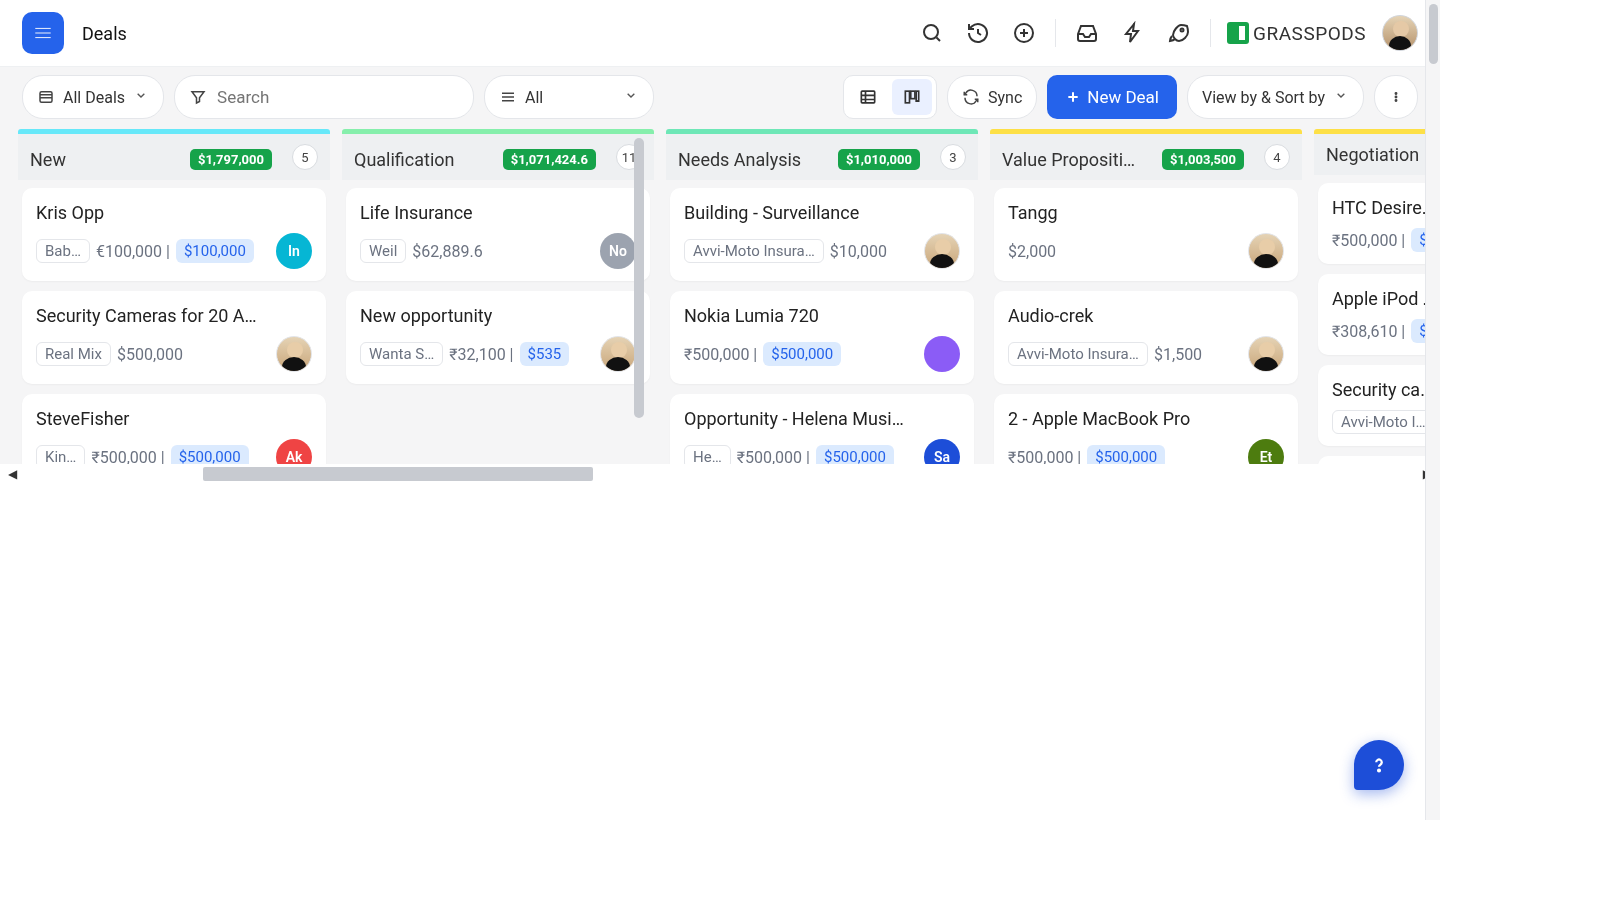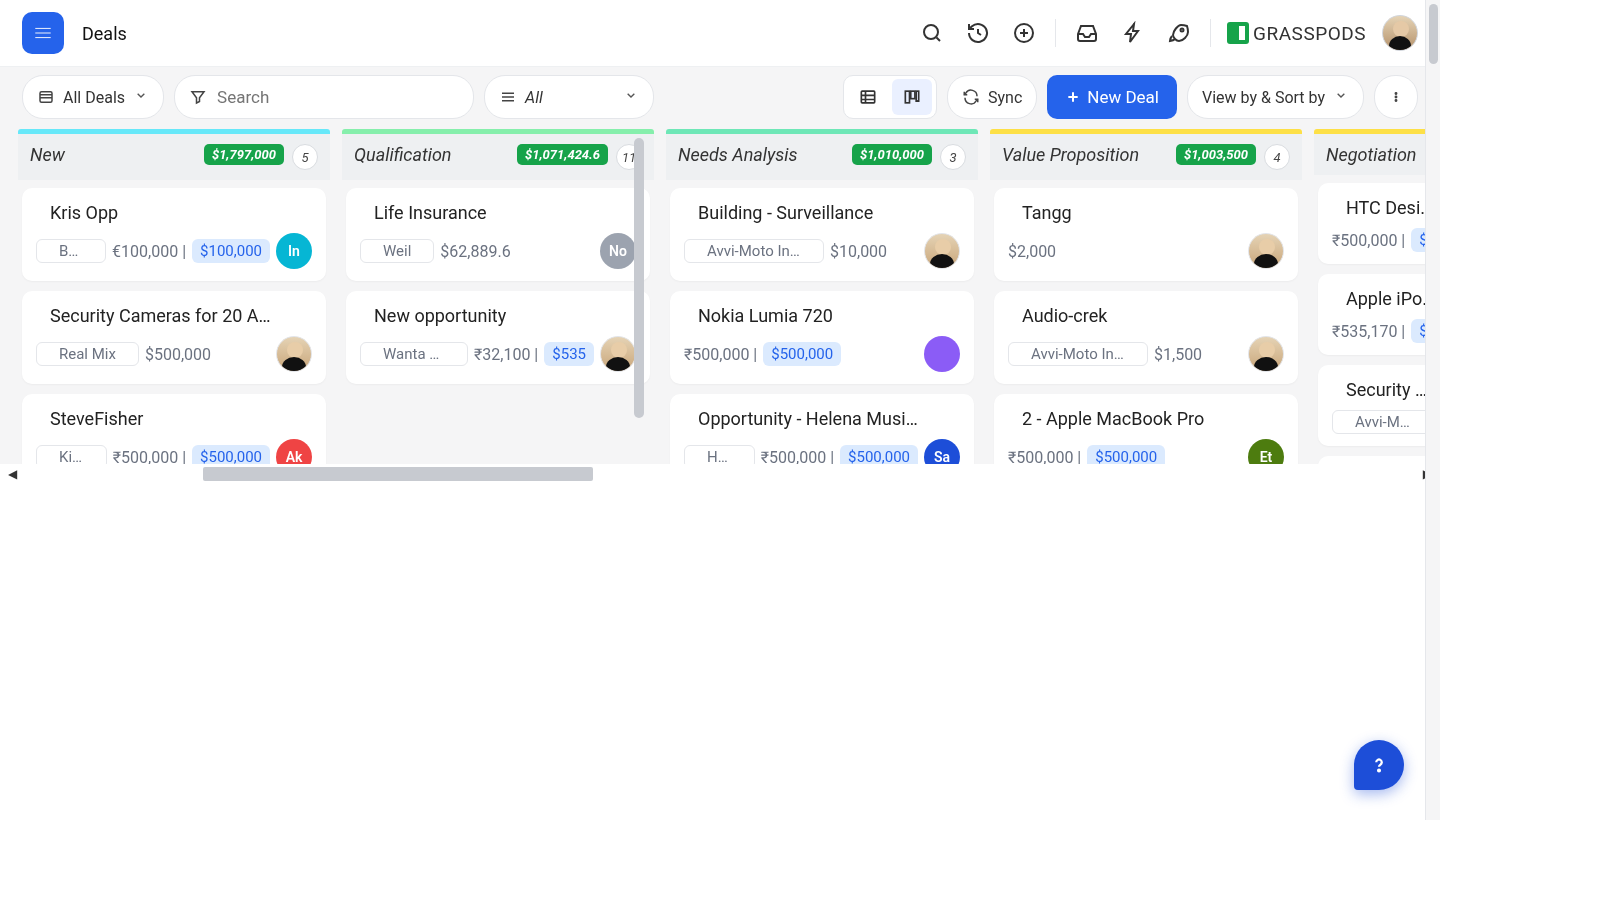--- a/index.html
+++ b/index.html
@@ -29,51 +29,51 @@
 .user-avatar::before { content:""; position:absolute; top:5px; left:10px; width:16px; height:16px; background:#e5c9a6; border-radius:50%; }
 
 .rule { height:1px; background:#eef0f2; }
 
 
 .toolbar { height:60px; display:flex; align-items:center; gap:10px; padding:0 22px; background:#f5f5f6; }
 .pill { background:#fff; border:1px solid #e4e6ea; border-radius:21px; height:44px; display:flex; align-items:center; padding:0 14px; font-size:16px; color:#333; gap:8px; cursor:pointer; }
 .pill svg { width:18px; height:18px; stroke:#444; fill:none; stroke-width:2; }
 .search-pill { width:300px; gap:10px; }
 .search-pill input { border:none; outline:none; font-size:17px; flex:1; background:transparent; color:#555; }
-.filter-pill { width:170px; justify-content:flex-start; position:relative;font-style:italic; }
+.filter-pill { width:170px; justify-content:flex-start; position:relative; }
 .filter-pill .chev { margin-left:auto; }
 
 .toolbar-spacer { flex:1; }
 .view-toggle { background:#fff; border:1px solid #e4e6ea; border-radius:10px; height:44px; display:flex; align-items:center; padding:4px; gap:4px; }
 .vt-btn { width:40px; height:36px; display:flex; align-items:center; justify-content:center; border-radius:6px; cursor:pointer; }
 .vt-btn.active { background:#eaf0ff; }
 .vt-btn svg { width:20px; height:20px; stroke:#333; fill:none; stroke-width:2; }
 
 .primary-btn { background:#2563eb; color:#fff; border:none; height:44px; padding:0 18px; border-radius:10px; font-size:17px; display:flex; align-items:center; gap:6px; cursor:pointer; }
 .primary-btn svg { width:16px; height:16px; stroke:#fff; fill:none; stroke-width:3; }
 
 .more-btn { width:44px; justify-content:center; }
 
 
 .board-wrap { flex:1; overflow-x:auto; overflow-y:hidden; padding:0 0 0 18px; background:#f5f5f6; }
 .board { display:flex; gap:12px; height:100%; padding-top:2px; min-width:1700px; }
 .col { width:312px; flex:0 0 312px; display:flex; flex-direction:column; }
 .col-top-bar { height:5px; border-radius:3px 3px 0 0; }
 .c-cyan{background:#67e8f9;} .c-green{background:#86efac;} .c-teal{background:#6ee7b7;} .c-lime{background:#fde047;} .c-yellow{background:#fde047;}
-.col-head { background:#eef0f2; padding:10px 12px; display:flex; align-items:flex-start; gap:8px;font-style:italic; }
+.col-head { background:#eef0f2; padding:10px 12px; display:flex; align-items:flex-end; gap:20px; }
 .col-title { font-size:18px; color:#333; flex:1; white-space:nowrap; overflow:hidden; text-overflow:ellipsis; }
 .col-amount { background:#16a34a; color:#fff; font-size:13px; font-weight:700; padding:3px 8px; border-radius:5px; }
 .col-count { width:26px; height:26px; border-radius:50%; background:#fff; border:1px solid #d9dce0; display:flex; align-items:center; justify-content:center; font-size:13px; color:#444; }
 
 .col-body { flex:1; overflow:hidden; display:flex; flex-direction:column; gap:10px; padding:8px 4px 0; }
 
 .card { background:#fff; border-radius:10px; padding:14px 14px 12px; display:flex; flex-direction:column; gap:10px; box-shadow:0 1px 2px rgba(0,0,0,.04); cursor:pointer; }
-.card-title { font-size:18px; color:#222; white-space:nowrap; overflow:hidden; text-overflow:ellipsis;margin-left:14px; }
+.card-title { font-size:18px; color:#222; white-space:nowrap; overflow:hidden; text-overflow:ellipsis; }
 .card-row { display:flex; align-items:center; gap:6px; }
-.chip { border:1px solid #e4e6ea; color:#6b7280; font-size:15px; padding:2px 22px; border-radius:6px; white-space:nowrap; overflow:hidden; text-overflow:ellipsis; max-width:140px; }
+.chip { border:1px solid #e4e6ea; color:#6b7280; font-size:15px; padding:2px 8px; border-radius:6px; white-space:nowrap; overflow:hidden; text-overflow:ellipsis; max-width:140px; }
 .amt { color:#6b7280; font-size:16px; white-space:nowrap; }
 .amt-badge { background:#dbeafe; color:#2563eb; font-size:15px; padding:3px 8px; border-radius:6px; }
 
 .avatar { width:36px; height:36px; border-radius:50%; margin-left:auto; display:flex; align-items:center; justify-content:center; color:#fff; font-size:14px; font-weight:600; flex-shrink:0; }
 .av-photo { background:linear-gradient(#e5d3b5,#c9a67a); border:1px solid #e2e4e8; position:relative; overflow:hidden; }
 .av-photo::before { content:""; position:absolute; top:5px; left:10px; width:16px; height:16px; background:#e8cda8; border-radius:50%; }
 .av-photo::after { content:""; position:absolute; bottom:-6px; left:5px; right:5px; height:20px; background:#111; border-radius:50% 50% 0 0; }
 
 .av-In{background:#06b6d4;} .av-No{background:#9ca3af;} .av-Ak{background:#ef4444;} .av-Et{background:#4d7c0f;} .av-Sa{background:#1d4ed8;} .av-purple{background:#8b5cf6;}
 
@@ -379,21 +379,21 @@
             <div class="card">
               <div class="card-title">HTC Desire SV</div>
               <div class="card-row">
                 <span class="amt">₹500,000 |</span>
                 <span class="amt-badge">$500</span>
               </div>
             </div>
             <div class="card">
               <div class="card-title">Apple iPod Touc</div>
               <div class="card-row">
-                <span class="amt">₹535,170 |</span>
+                <span class="amt">₹308,610 |</span>
                 <span class="amt-badge">$535,1</span>
               </div>
             </div>
             <div class="card">
               <div class="card-title">Security camer</div>
               <div class="card-row">
                 <span class="chip">Avvi-Moto Insur…</span>
               </div>
             </div>
             <div class="card"></div>

